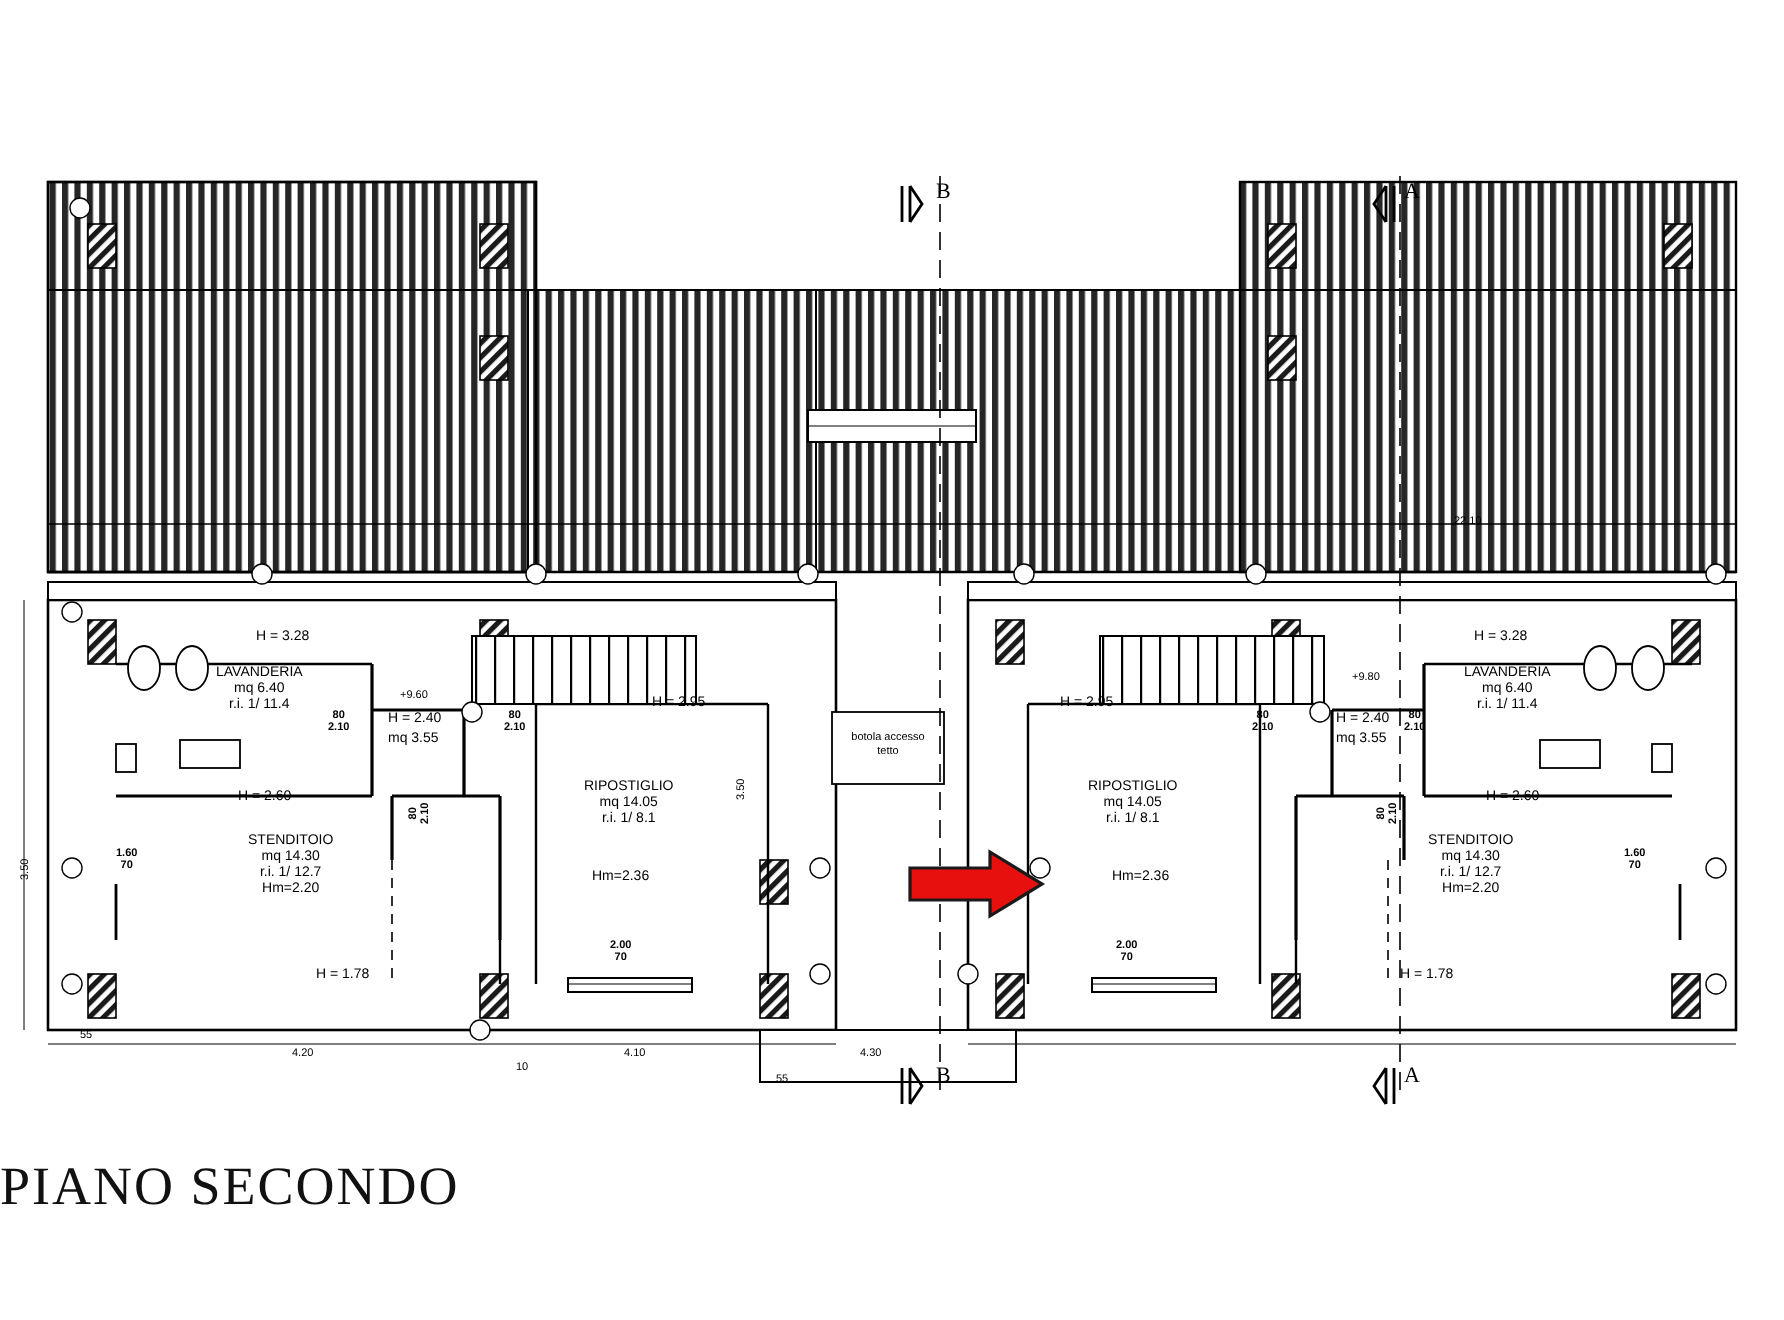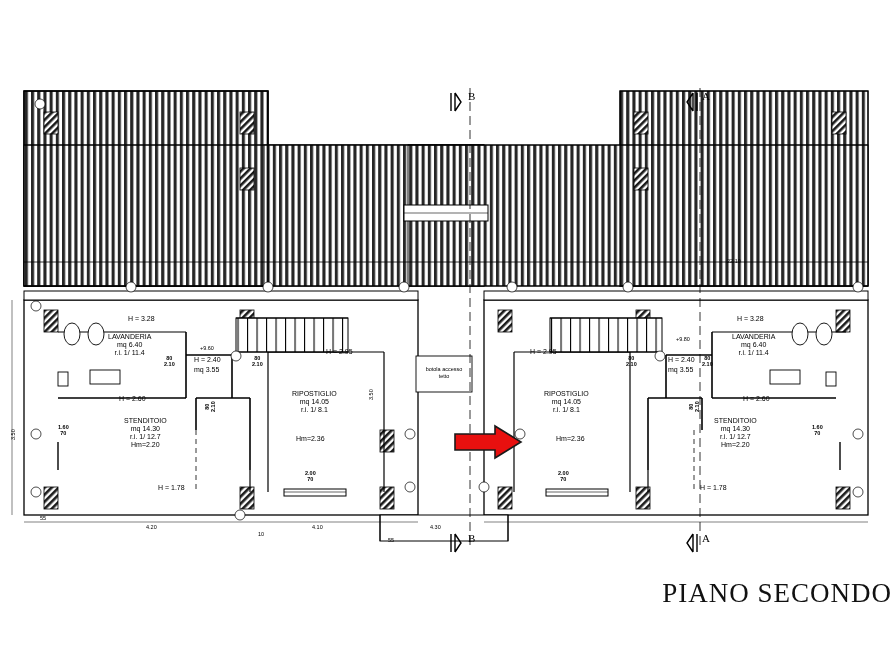--- a/index.html
+++ b/index.html
@@ -1,19 +1,19 @@
 <!DOCTYPE html>
 <html><head>
 <meta charset="utf-8">
 <style>
   html,body{margin:0;padding:0;background:#ffffff;}
   body{width:892px;height:660px;position:relative;font-family:"Liberation Sans",sans-serif;color:#000;overflow:hidden;}
   #plan{position:absolute;left:0;top:0;width:892px;height:660px;}
   .ttl{position:absolute;font-family:"Liberation Sans",sans-serif;}
-  #title{left:0;top:578px;width:892px;text-align:right;font-size:27px;letter-spacing:1px;color:#111;}
+  #title{left:0;top:578px;width:892px;text-align:left;font-size:27px;letter-spacing:1px;color:#111;}
   .lbl{position:absolute;font-size:7px;line-height:1.15;color:#000;white-space:nowrap;}
   .lbl.c{text-align:center;}
   .big{font-size:11px;font-weight:normal;font-family:"Liberation Serif",serif;}
   .tiny{font-size:5.5px;}
   .rot{transform:rotate(-90deg);transform-origin:0 0;}
 </style>
 </head>
 <body>
 
 <svg id="plan" viewBox="0 0 892 660">

